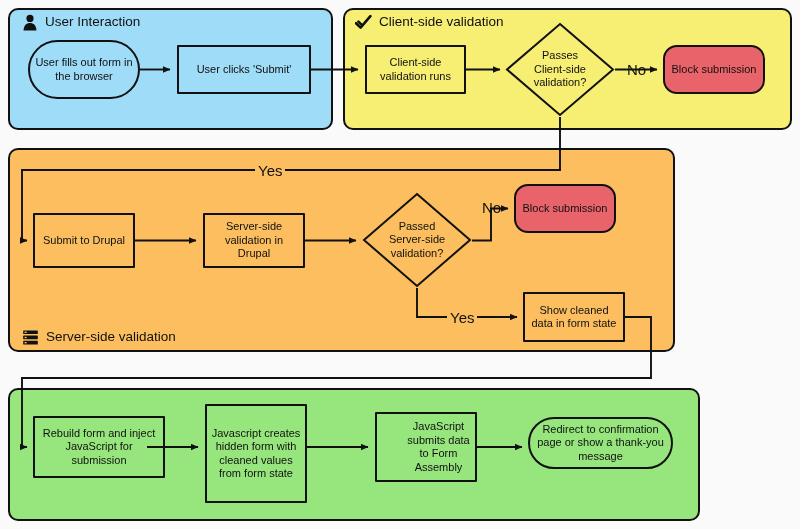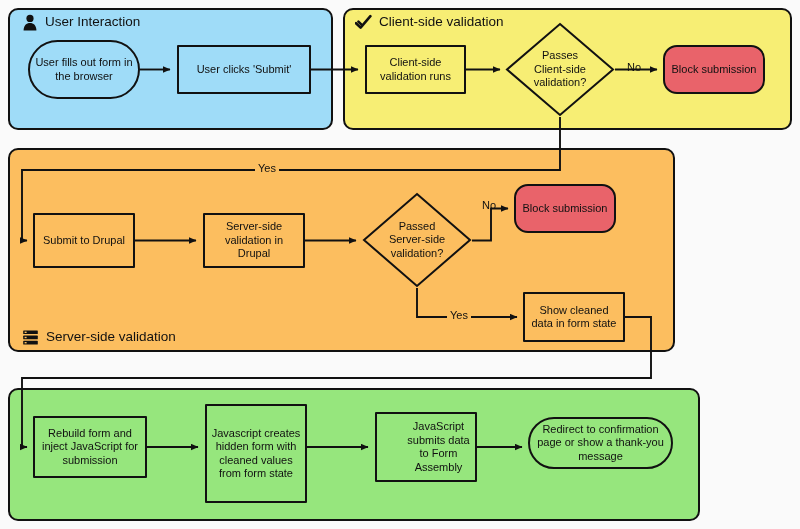--- a/index.html
+++ b/index.html
@@ -72,21 +72,21 @@
     justify-content: center;
     text-align: center;
     font-size: 11px;
     line-height: 13.5px;
     color: #111111;
     white-space: pre-line;
   }
 
   .edge-label {
     position: absolute;
-    font-size: 11px;
+    font-size: 15px;
     color: #111111;
     background: transparent;
     z-index: 6;
     white-space: nowrap;
   }
   .el-bg { padding: 0 3px; }
 </style>
 </head>
 <body>
 
@@ -162,21 +162,21 @@
     </svg>
     <div class="dlabel">Passed
 Server-side
 validation?</div>
   </div>
 
   <div class="node n-pill" style="left:514px; top:184px; width:102px; height:49px; background:#e9636a;">Block submission</div>
 
   <div class="node n-rect" style="left:523px; top:292px; width:102px; height:50px; background:#fcbe5f;">Show cleaned data in form state</div>
 
-  <div class="node n-rect" style="left:33px; top:416px; width:114px; height:62px; background:#96e67d;">Rebuild form and inject JavaScript for submission</div>
+  <div class="node n-rect" style="left:33px; top:416px; width:132px; height:62px; background:#96e67d;">Rebuild form and inject JavaScript for submission</div>
 
   <div class="node n-rect" style="left:205px; top:404px; width:102px; height:99px; background:#96e67d;">Javascript creates hidden form with cleaned values from form state</div>
 
   <div class="node n-rect" style="left:375px; top:412px; width:102px; height:70px; background:#96e67d;padding-left:29px;">JavaScript submits data to Form Assembly</div>
 
   <div class="node n-round" style="left:528px; top:417px; width:145px; height:52px; background:#96e67d;">Redirect to confirmation page or show a thank-you message</div>
 
   <svg id="wires">
     <defs>
       <marker id="arrow" markerWidth="8" markerHeight="8" refX="7" refY="3.2" orient="auto" markerUnits="userSpaceOnUse">

